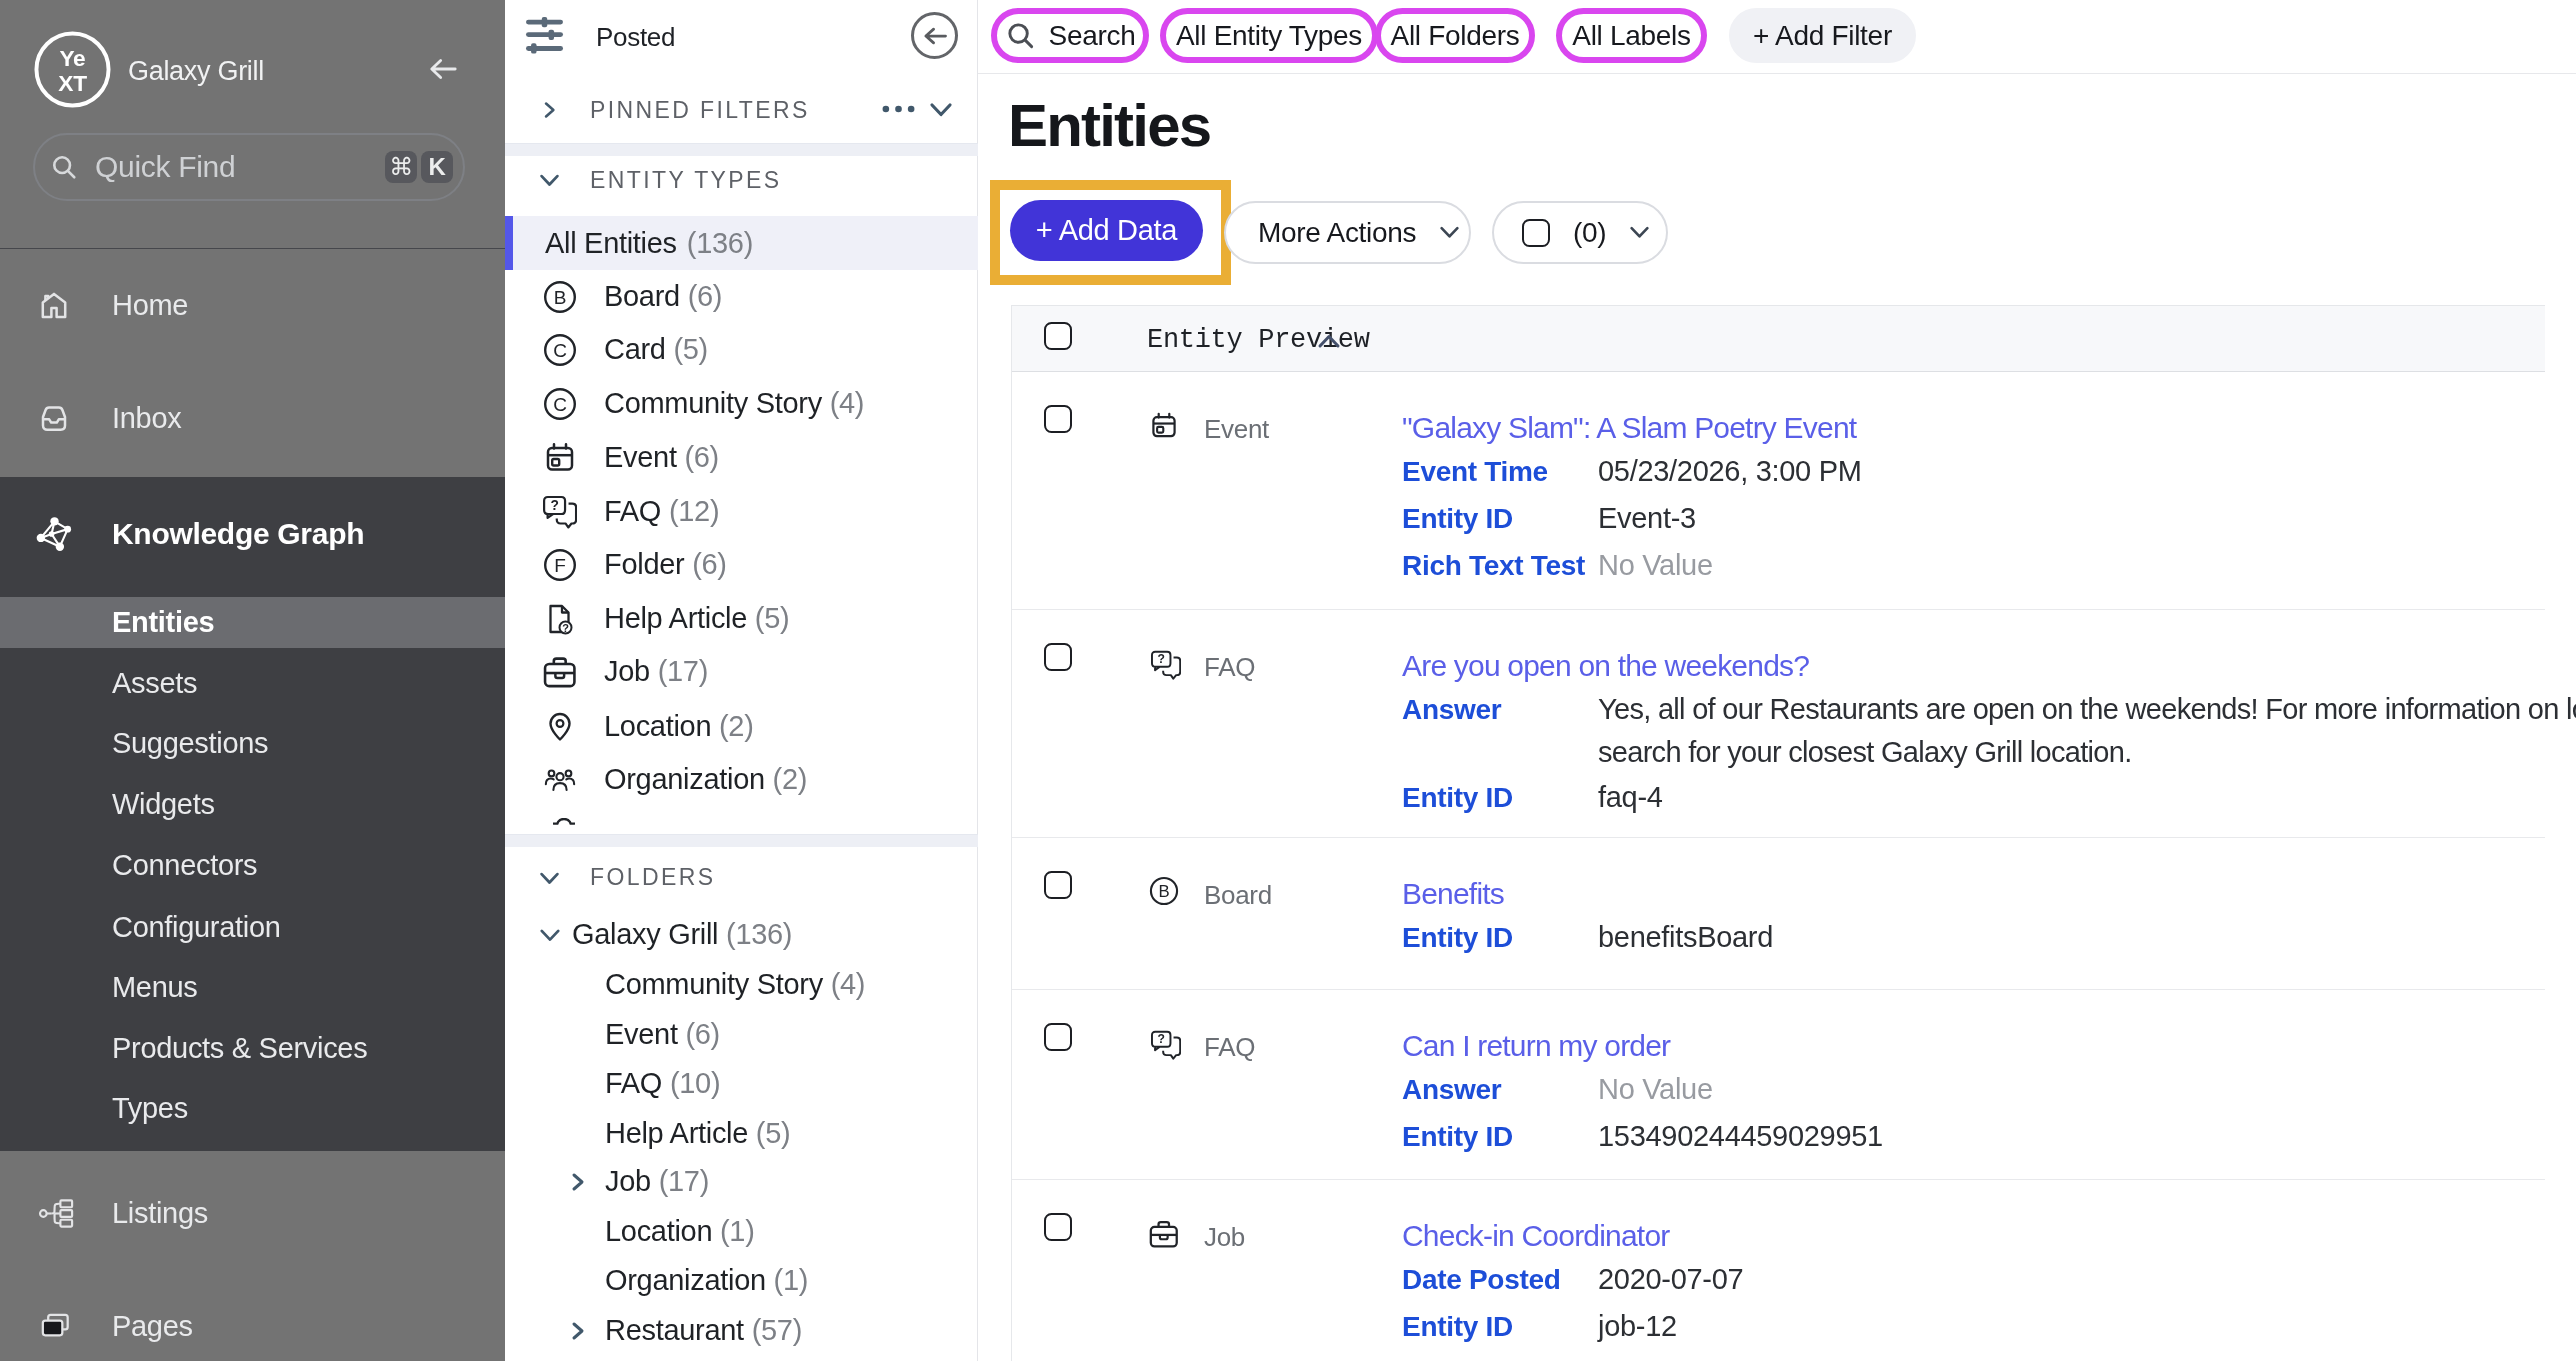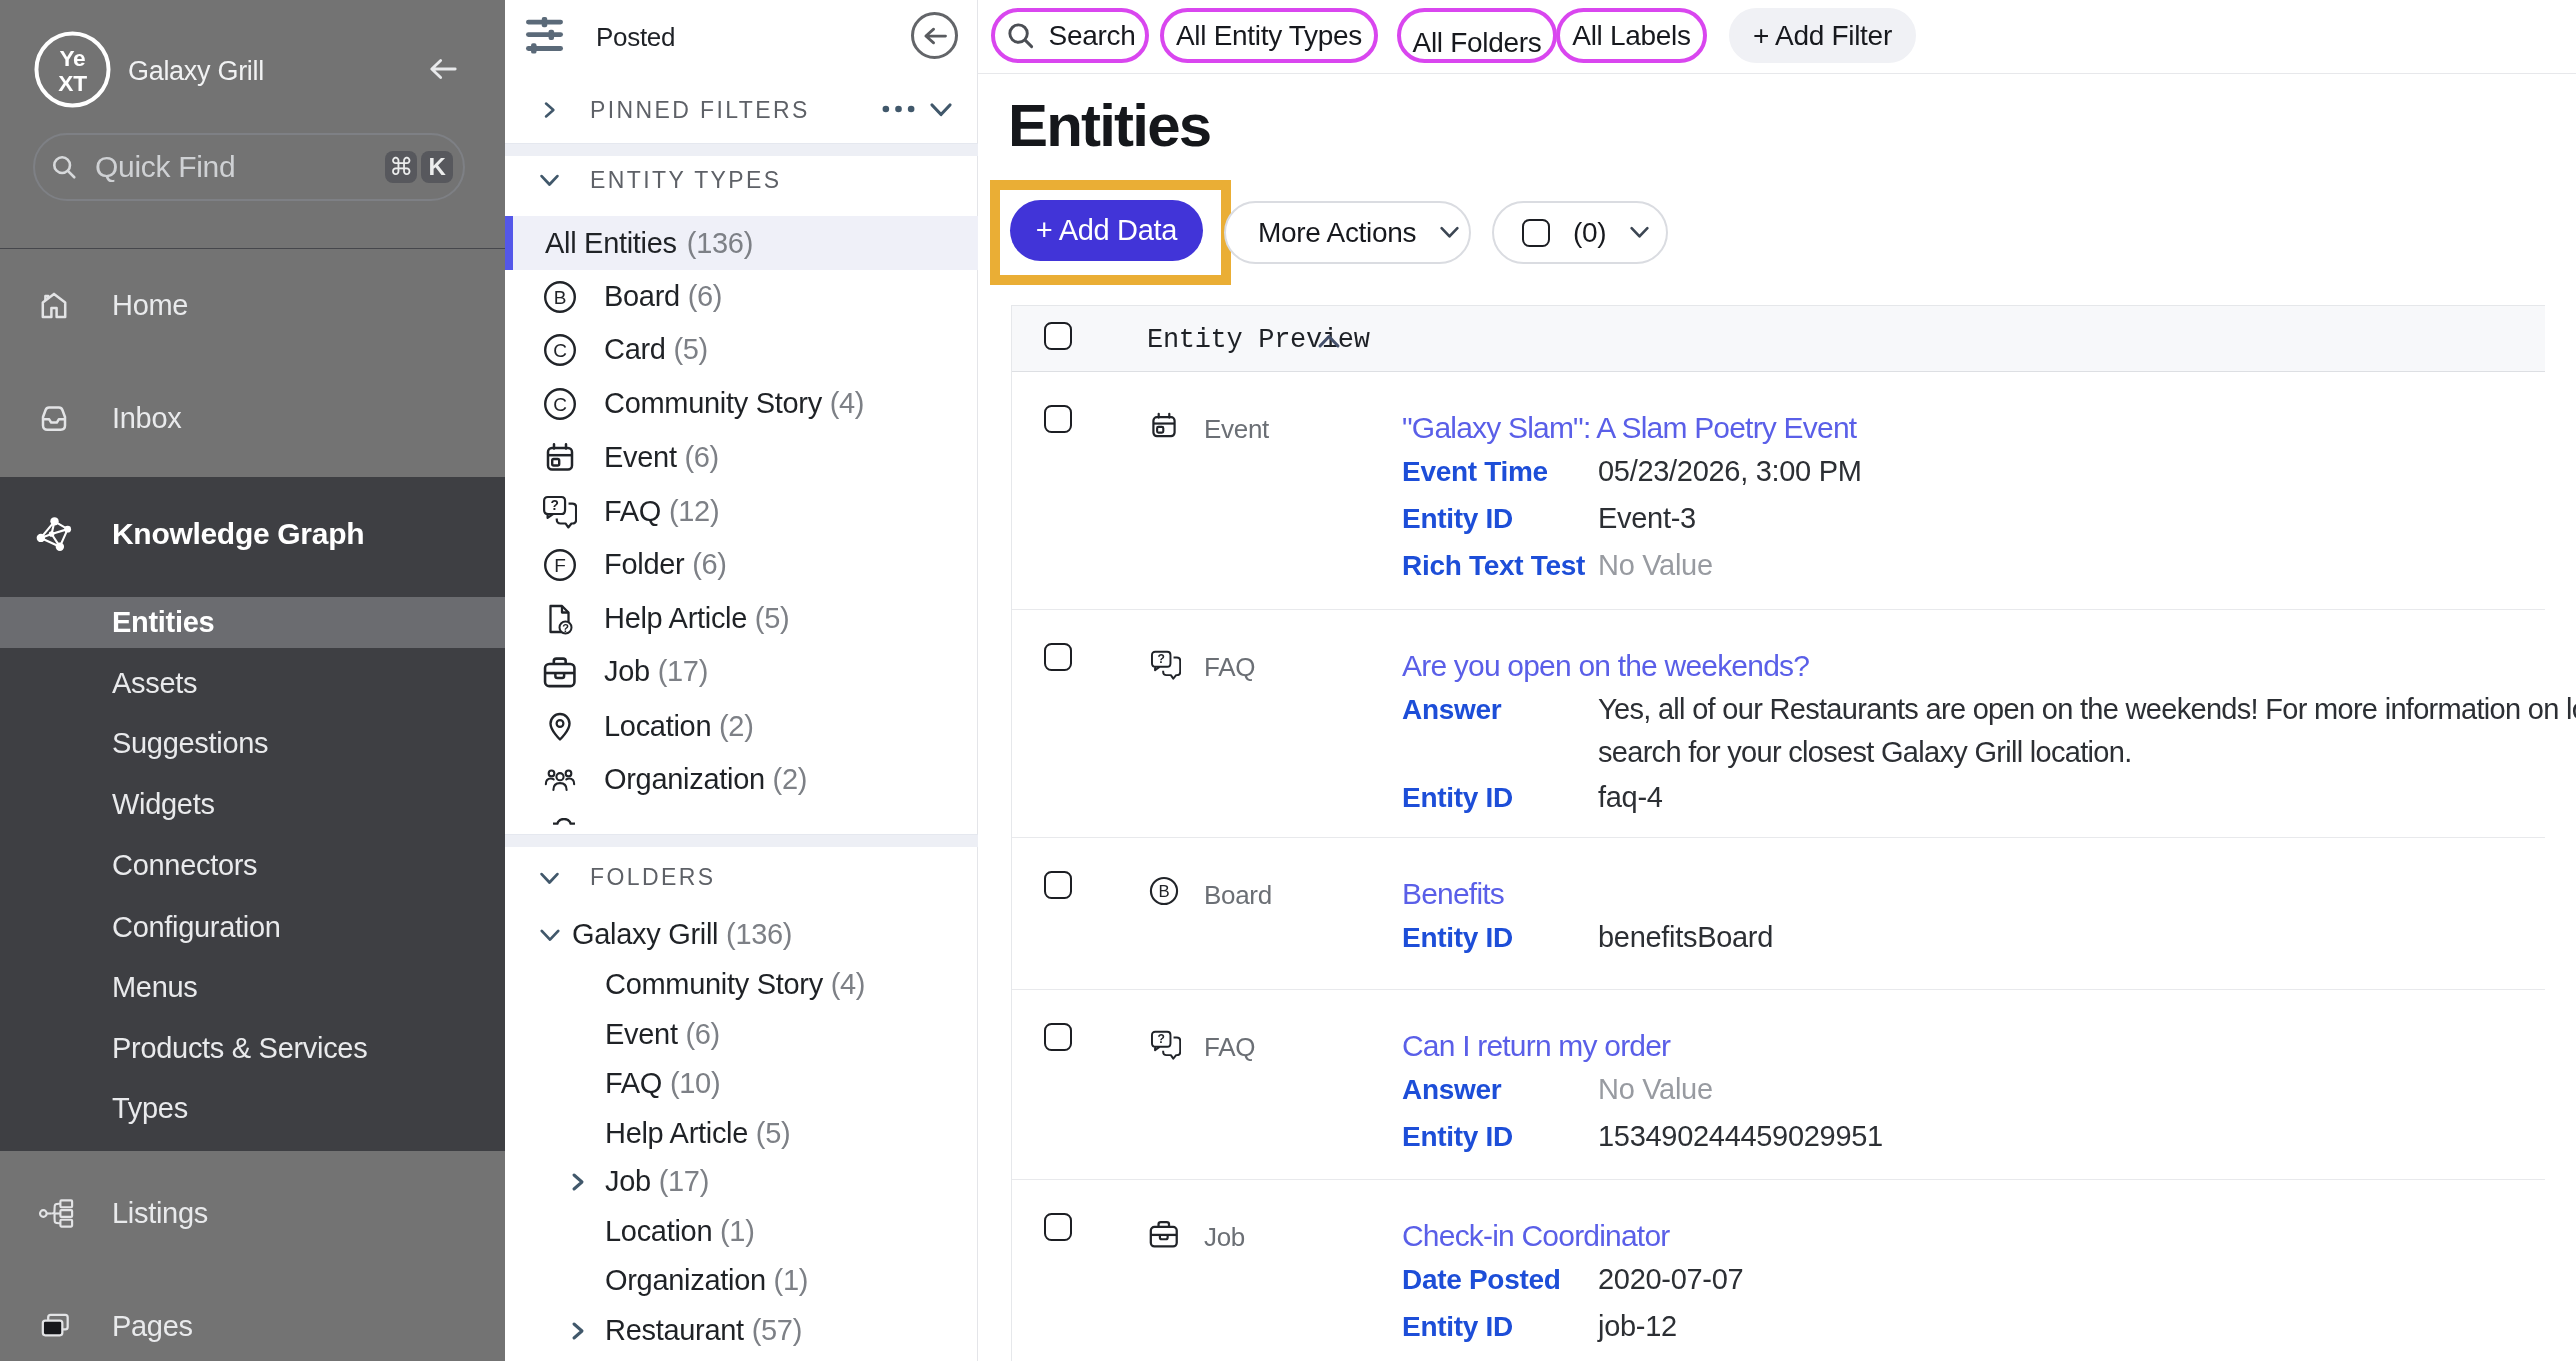--- a/index.html
+++ b/index.html
@@ -47,21 +47,21 @@
   .etypes-clip { position:absolute; left:0; top:270px; width:473px; height:564px; overflow:hidden; }
   .etypes-bottom { position:absolute; left:0; top:834px; width:473px; height:13px; background:#edeff5; border-top:1px solid #e5e8ef; }
   .folder-row { position:absolute; left:0; width:473px; height:49px; display:flex; align-items:center; cursor:pointer; }
   .folder-row .flabel { font-size:29px; color:#1f2226; white-space:nowrap; }
   .folder-row .cnt { color:#7d8086; }
   .chev { color:#41586b; }
 
   
   .main { position:absolute; left:978px; top:0; width:1598px; height:1362px; background:#fff; }
   .topbar { position:absolute; left:0; top:0; width:1598px; height:74px; border-bottom:1px solid #e7e8eb; background:#fff; }
-  .pill { position:absolute; top:8px; height:55px; border:4px solid #d946ef; border-radius:28px; background:#fff; display:flex; align-items:center; justify-content:center; font-size:28px; color:#17191e; cursor:pointer; white-space:nowrap; }
+  .pill { position:absolute; top:8px; height:55px; border:6px solid #d946ef; border-radius:28px; background:#fff; display:flex; align-items:center; justify-content:center; font-size:28px; color:#17191e; cursor:pointer; white-space:nowrap; }
   .page-title { position:absolute; left:30px; top:96px; font-size:60px; line-height:60px; font-weight:bold; color:#15171b; letter-spacing:-1.8px; }
   .hl-box { position:absolute; left:12px; top:180px; width:241px; height:105px; border:10px solid #eaae35; }
   .btn-primary { position:absolute; left:32px; top:200px; width:193px; height:61px; border-radius:32px; background:#4134d8; color:#ffffff; font-size:29px; display:flex; align-items:center; justify-content:center; cursor:pointer; }
   .btn-outline { position:absolute; top:201px; height:63px; border:2px solid #dadce1; border-radius:32px; background:#fff; display:flex; align-items:center; font-size:28px; color:#17191e; cursor:pointer; }
   .checkbox { width:28px; height:28px; border:2.6px solid #1c1e23; border-radius:7.4px; background:#fff; cursor:pointer; flex:none; }
 
   .etable { position:absolute; left:33px; top:305px; width:1533px; height:1057px; border-left:1px solid #e6e8eb; }
   .thead { position:absolute; left:0; top:0; width:1533px; height:67px; background:#f7f8fa; border-top:1px solid #e5e7ea; border-bottom:1px solid #dddfe3;font-family:Liberation Mono, monospace; }
   .thead .checkbox { position:absolute; left:32px; top:16px; }
   .th-label { position:absolute; left:135px; top:19px; font-size:27px; line-height:31px; color:#1e2126; }
@@ -369,21 +369,21 @@
     <div class="pill" style="left:13px; width:158px;">
       <svg width="31" height="31" viewBox="0 0 32 32" style="margin-right:13px;">
           <circle cx="14" cy="14" r="9" fill="none" stroke="#4b4e54" stroke-width="3"></circle>
           <path d="M20.8 20.8 L27.5 27.5" stroke="#4b4e54" stroke-width="3" stroke-linecap="round"></path>
         </svg>
       <span>Search</span>
     </div>
     <div class="pill" style="left:182px; width:218px;">
         <span>All Entity Types</span>
       </div>
-    <div class="pill" style="left:419px; width:160px;align-items:flex-end;">
+    <div class="pill" style="left:397px; width:160px;">
         <span>All Folders</span>
       </div>
     <div class="pill" style="left:578px; width:151px;">
         <span>All Labels</span>
       </div>
     <div class="pill" style="left:751px; width:187px; background:#f0f1f5; border-color:#f0f1f5;">
         <span>+ Add Filter</span>
       </div>
   </div>
 

